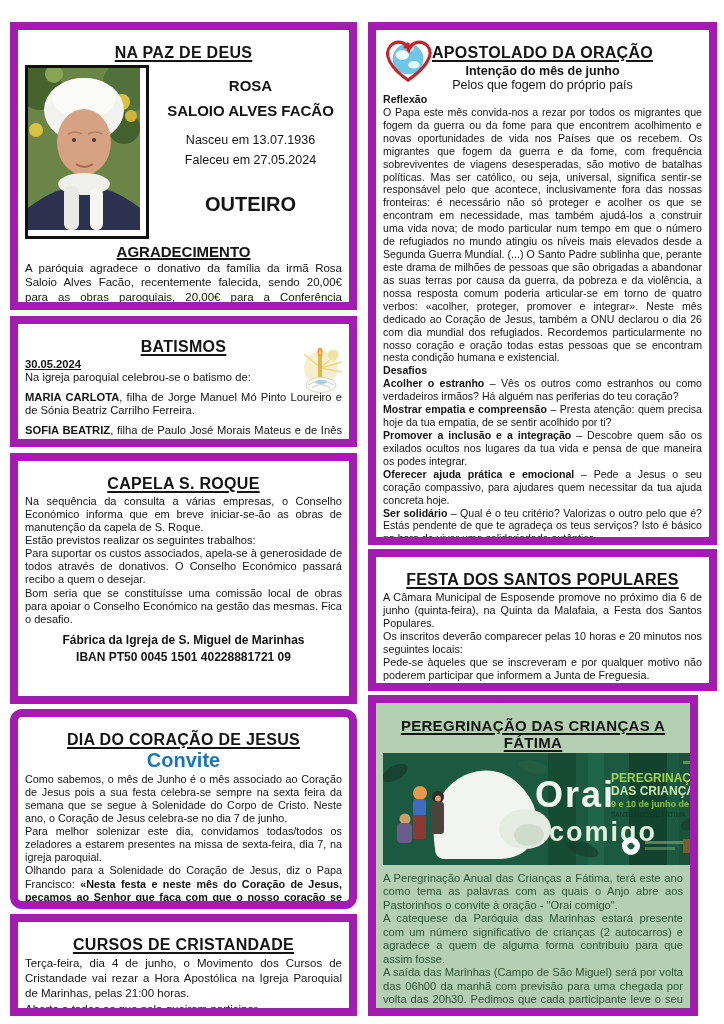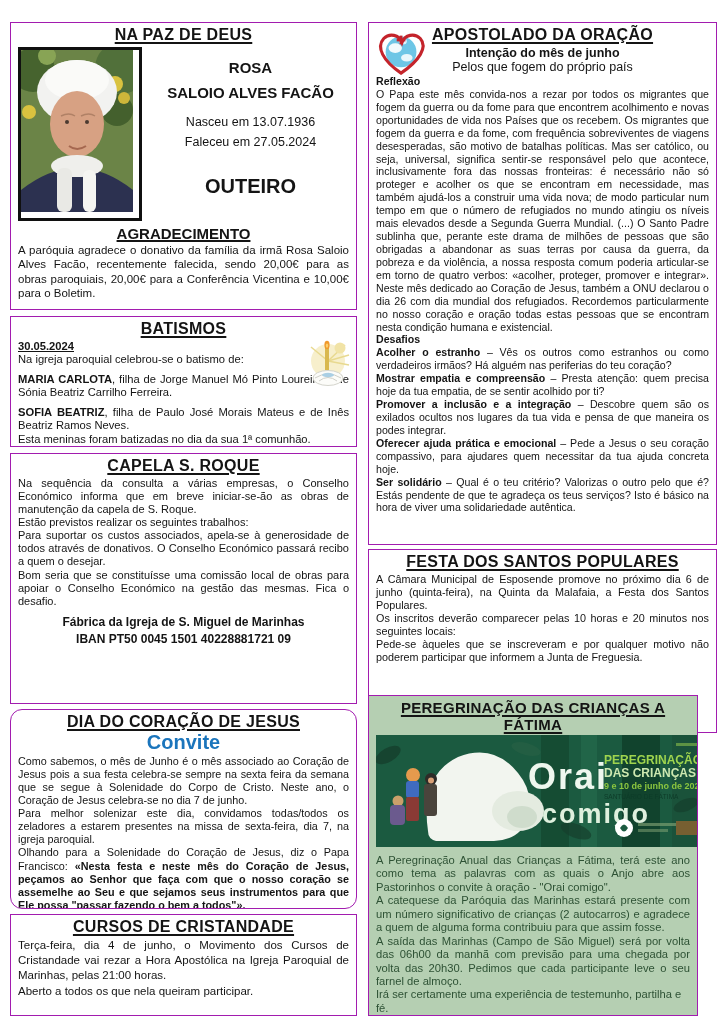--- a/index.html
+++ b/index.html
@@ -1,18 +1,18 @@
 <!DOCTYPE html>
 <html><head>
 <meta charset="utf-8">
 <style>
   html,body{margin:0;padding:0;background:#fff;}
   body{width:724px;height:1024px;font-family:"Liberation Sans",sans-serif;color:#141414;}
   .page{position:relative;width:724px;height:1024px;background:#fff;overflow:hidden;}
-  .box{position:absolute;border:1px solid #a21caf;background:#fff;padding:2px 7px;box-sizing:border-box;overflow:hidden;}
+  .box{position:absolute;border:8px solid #a21caf;background:#fff;padding:13px 7px;box-sizing:border-box;overflow:hidden;}
   .title{font-weight:bold;text-align:center;font-size:16px;letter-spacing:.3px;margin:1px 0 2px 0;
          text-decoration:underline;text-decoration-thickness:2px;text-underline-offset:2px;}
   .title-sm{font-size:15px;}
   p{margin:0;text-align:justify;}
   .b{font-weight:bold;}
   
   #box-obituary{left:10px;top:22px;width:347px;height:288px;}
   .ob-row{display:flex;gap:10px;margin-top:3px;}
   .photo-frame{border:3px solid #101010;width:118px;height:168px;flex:none;overflow:hidden;}
   .ob-info{flex:1;display:flex;flex-direction:column;align-items:center;text-align:center;}
@@ -42,21 +42,21 @@
   #box-cursos p{font-size:11.5px;line-height:1.32;}
   .left-align{text-align:left;}
   
   #box-apostolado{left:368px;top:22px;width:349px;height:523px;}
   #box-apostolado p{font-size:10.6px;line-height:1.22;}
   .ap-icon{position:absolute;left:4px;top:3px;width:58px;height:50px;}
   .ap-sub1{font-weight:bold;font-size:12.5px;text-align:center;margin:0;}
   .ap-sub2{font-size:12.5px;text-align:center;margin:0 0 1px 0;}
   .ap-label{font-weight:bold;font-size:11px;text-align:left;}
   
-  #box-festa{left:368px;top:549px;width:349px;height:184px;}
+  #box-festa{left:368px;top:549px;width:349px;height:142px;}
   #box-festa p{font-size:10.8px;line-height:1.2;}
   
   #box-peregrinacao{left:368px;top:695px;width:330px;height:321px;background:#b5cfb2;}
   #box-peregrinacao p{font-size:11.2px;line-height:1.2;color:#2d5134;}
   .banner-wrap{margin:2px 0 3px 0;}
   .per-sign{text-align:center;}
 </style>
 </head>
 <body>
 

